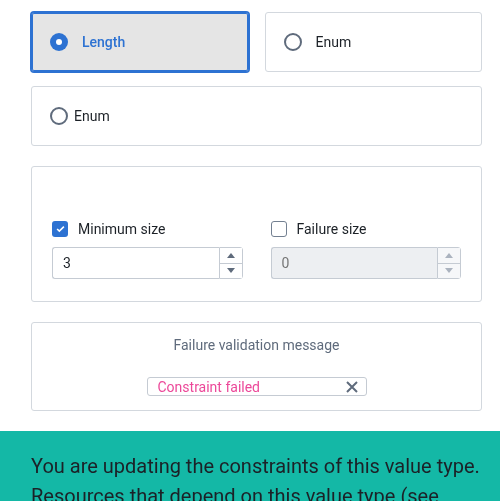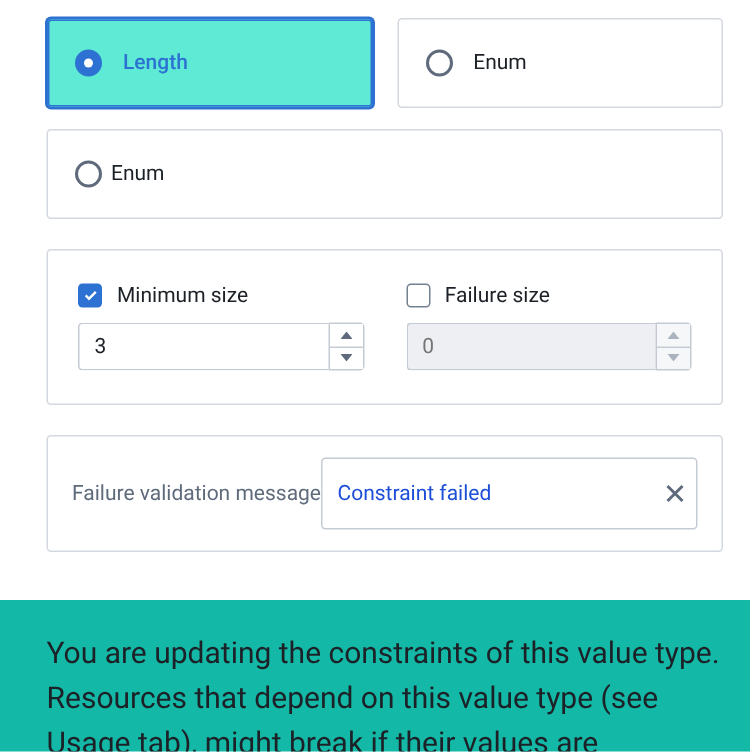--- a/index.html
+++ b/index.html
@@ -27,21 +27,21 @@
     border-radius: 3px;
     padding: 20px 18px;
     display: flex;
     align-items: center;
     gap: 14px;
     background: #fff;
     cursor: pointer;
   }
   .radio-card.selected {
     border-color: #2d72d2;
-    background: #5eead4;
+    background: #e5e5e5;
     box-shadow: 0 0 0 1px #2d72d2 inset, 0 0 0 1px #2d72d2;
   }
   .radio-card.selected .radio-label {
     color: #2d72d2;
     font-weight: 500;
   }
   .radio {
     width: 18px;
     height: 18px;
     border-radius: 50%;
@@ -92,20 +92,21 @@
   }
   .size-col {
     flex: 1;
     min-width: 0;
   }
   .check-row {
     display: flex;
     align-items: flex-start;
     gap: 10px;
     margin-bottom: 10px;
+    margin-top: 32px;
   }
   .checkbox {
     width: 16px;
     height: 16px;
     border-radius: 3px;
     display: inline-flex;
     align-items: center;
     justify-content: center;
     flex-shrink: 0;
   }
@@ -176,46 +177,47 @@
   .numeric-input.disabled .stepper-btn svg {
     fill: #abb3bf;
   }
   .msg-panel {
     border: 1px solid #d3d8de;
     border-radius: 3px;
     padding: 14px 16px;
     background: #fff;
     display: flex;
     align-items: center;
-    gap: 0;
-    margin-bottom: 32px;
+    gap: 24px;
+    margin-bottom: 20px;
+    flex-direction: column;
   }
   .msg-label {
     font-size: 14px;
     color: #5f6b7c;
     white-space: nowrap;
   }
   .msg-input-wrap {
     flex: 1;
     position: relative;
     display: flex;
     align-items: center;
   }
   .msg-input-wrap input {
     flex: 1;
     width: 100%;
-    height: 48px;
+    height: 19px;
     border: 1px solid #c5cbd3;
     border-radius: 3px;
     padding: 0 30px 0 10px;
     font-size: 14px;
     font-family: inherit;
     outline: none;
     background: #fff;
-    color: #1d4ed8;
+    color: #ec4899;
   }
   .clear-btn {
     position: absolute;
     right: 6px;
     width: 18px;
     height: 18px;
     display: flex;
     align-items: center;
     justify-content: center;
     cursor: pointer;

